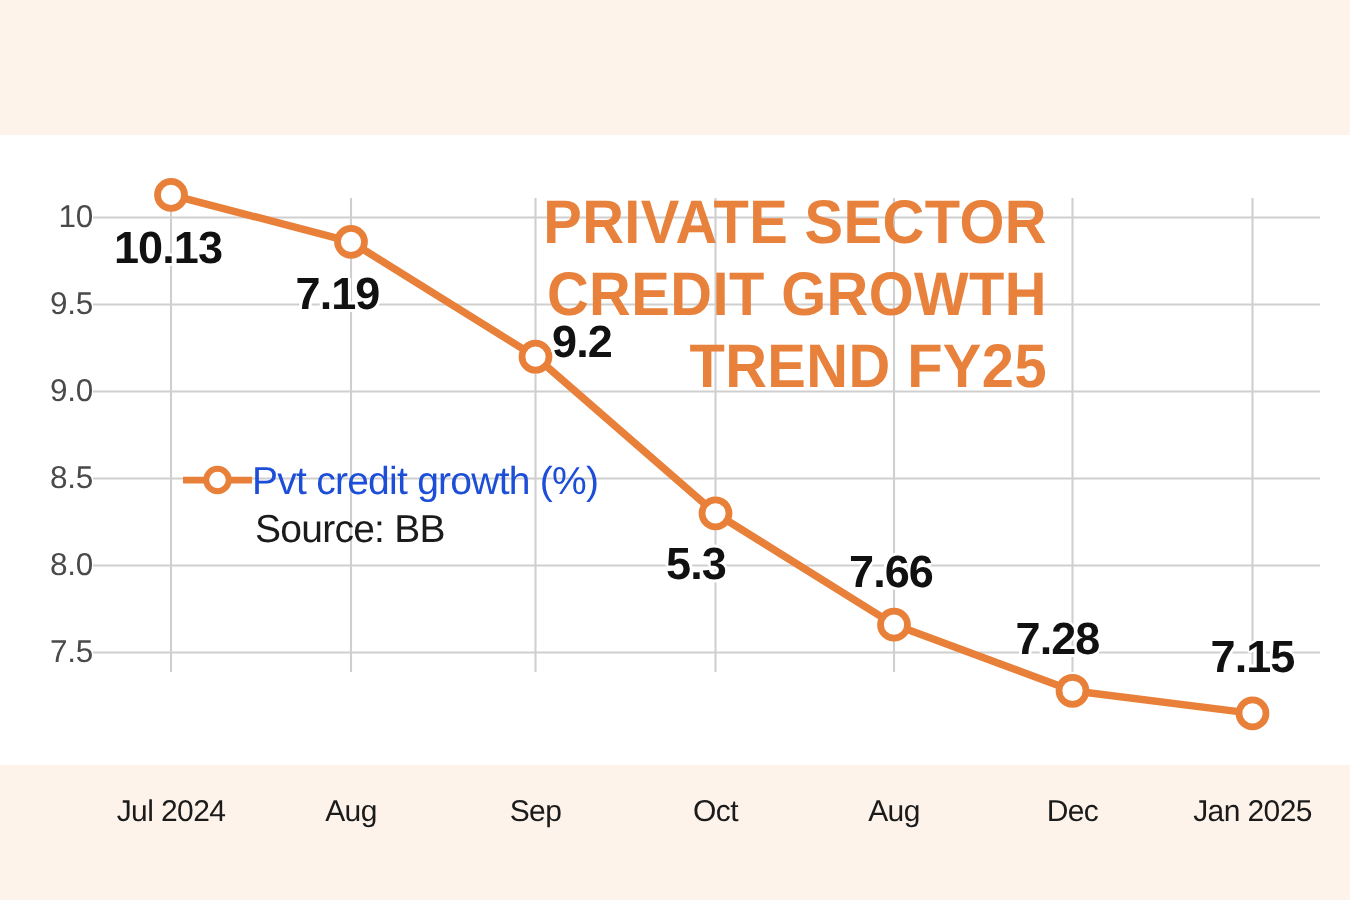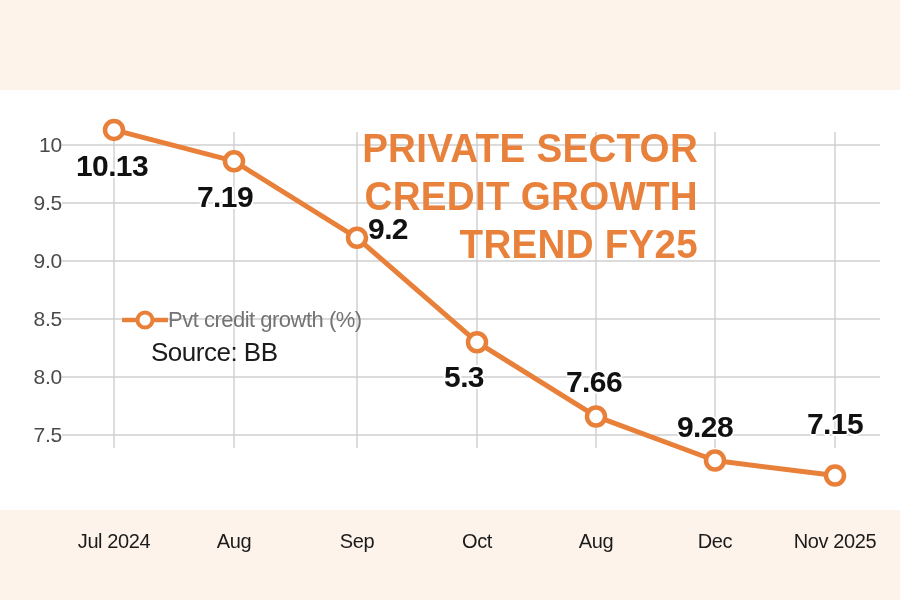--- a/index.html
+++ b/index.html
@@ -53,26 +53,26 @@
     text-shadow:
        1px 0 0 #fff, -1px 0 0 #fff, 0 1px 0 #fff, 0 -1px 0 #fff,
        1px 1px 0 #fff, -1px -1px 0 #fff, 1px -1px 0 #fff, -1px 1px 0 #fff,
        2px 0 0 #fff, -2px 0 0 #fff, 0 2px 0 #fff, 0 -2px 0 #fff;
   }
 
   
   #legend { position:absolute; left:122px; top:215px; width:330px; }
   .legend-row { display:flex; align-items:center; height:30px; }
   .legend-label {
-    font-size:22px; color:#737373; white-space:nowrap;
+    font-size:26px; color:#1d4ed8; white-space:nowrap;
     font-family:"Liberation Sans Narrow","Liberation Sans",sans-serif;
     letter-spacing:-0.5px;
   }
   .legend-source {
-    font-size:26px; color:#1b1b1b; margin-left:29px; margin-top:2px;
+    font-size:26px; color:#1b1b1b; margin-left:48px; margin-top:2px;
     font-family:"Liberation Sans Narrow","Liberation Sans",sans-serif;
     letter-spacing:-0.5px;
   }
 
   
   #title {
     position:absolute;
     right:42px;
     top:124px;
     width:420px;
@@ -139,30 +139,30 @@
         <div class="ytick" style="top: 287px;">8.0</div>
         <div class="ytick" style="top: 345px;">7.5</div>
       </div>
     <div id="xticks">
         <div class="xtick" style="left: 114px;">Jul 2024</div>
         <div class="xtick" style="left: 234px;">Aug</div>
         <div class="xtick" style="left: 357px;">Sep</div>
         <div class="xtick" style="left: 477px;">Oct</div>
         <div class="xtick" style="left: 596px;">Aug</div>
         <div class="xtick" style="left: 715px; text-align: right;">Dec</div>
-        <div class="xtick" style="left: 835px;">Nov 2025</div>
+        <div class="xtick" style="left: 835px;">Jan 2025</div>
       </div>
     <div id="dlabels">
         <div class="dlabel" style="left: 112px; top: 75.92px;">10.13</div>
         <div class="dlabel" style="left: 225px; top: 107.24px;">7.19</div>
         <div class="dlabel" style="left: 388px; top: 138.8px;">9.2</div>
         <div class="dlabel" style="left: 464px; top: 287.2px;">5.3</div>
         <div class="dlabel" style="left: 594px; top: 292.44px;">7.66</div>
-        <div class="dlabel" style="left: 705px; top: 336.52px;">9.28</div>
-        <div class="dlabel" style="left: 835px; top: 334px;">7.15</div>
+        <div class="dlabel" style="left: 705px; top: 336.52px;">7.28</div>
+        <div class="dlabel" style="left: 835px; top: 349px;">7.15</div>
       </div>
 
     <div id="legend">
       <div class="legend-row">
         <svg width="46" height="22">
           <line x1="1" y1="11" x2="45" y2="11" stroke="#E8803A" stroke-width="4.5" stroke-linecap="round"></line>
           <circle cx="23" cy="11" r="7.5" fill="#FFFFFF" stroke="#E8803A" stroke-width="4"></circle>
         </svg>
         <span class="legend-label">Pvt credit growth (%)</span>
       </div>

